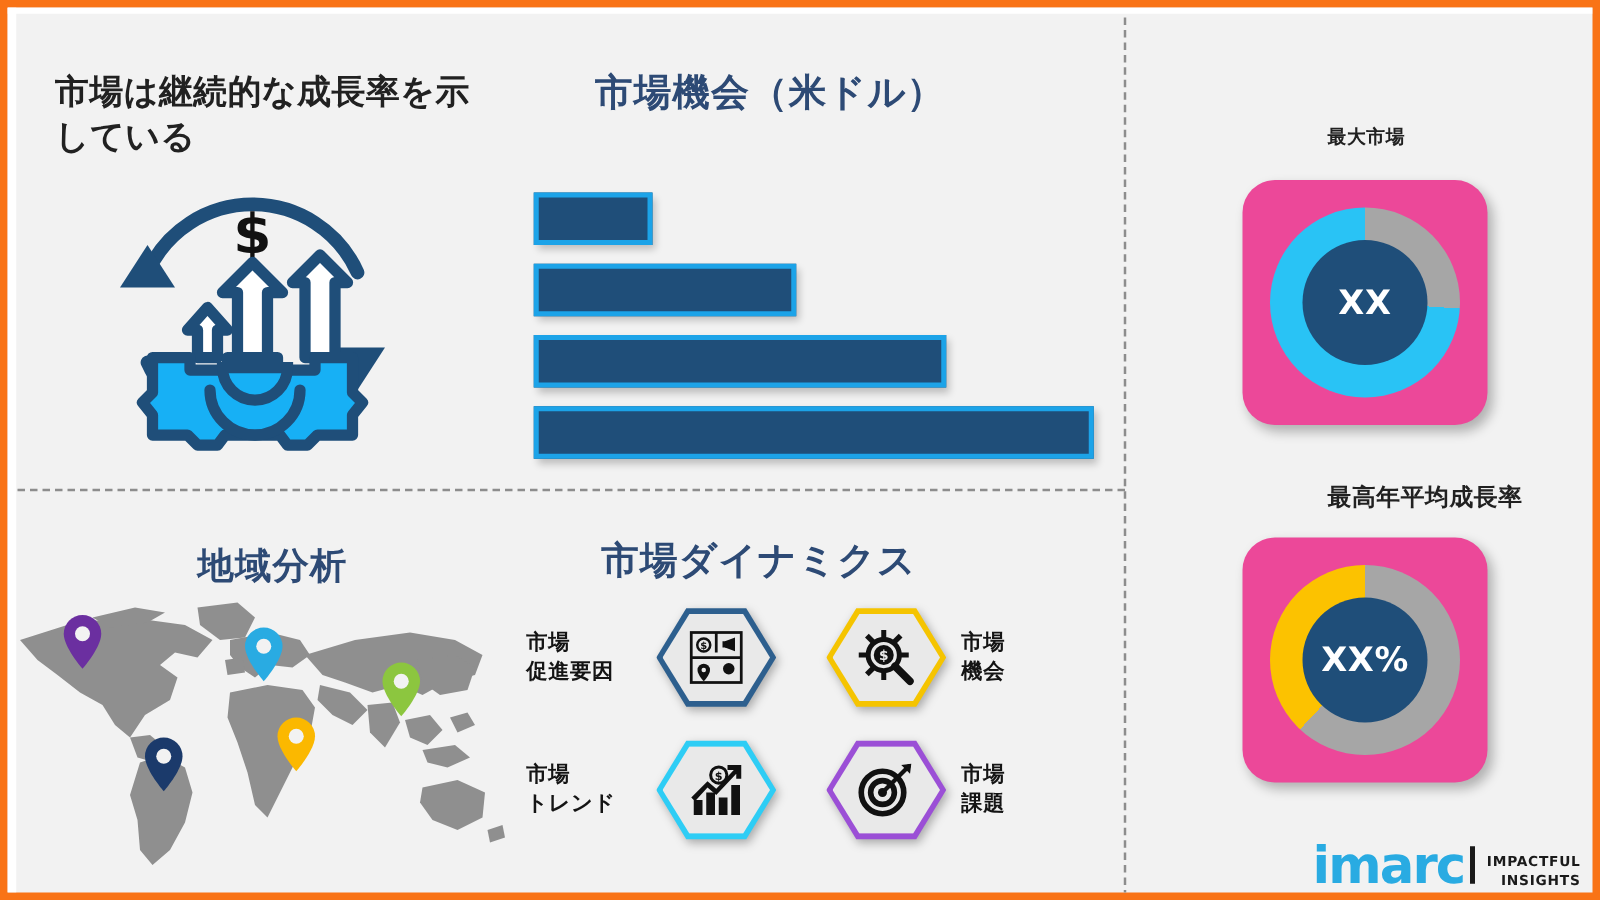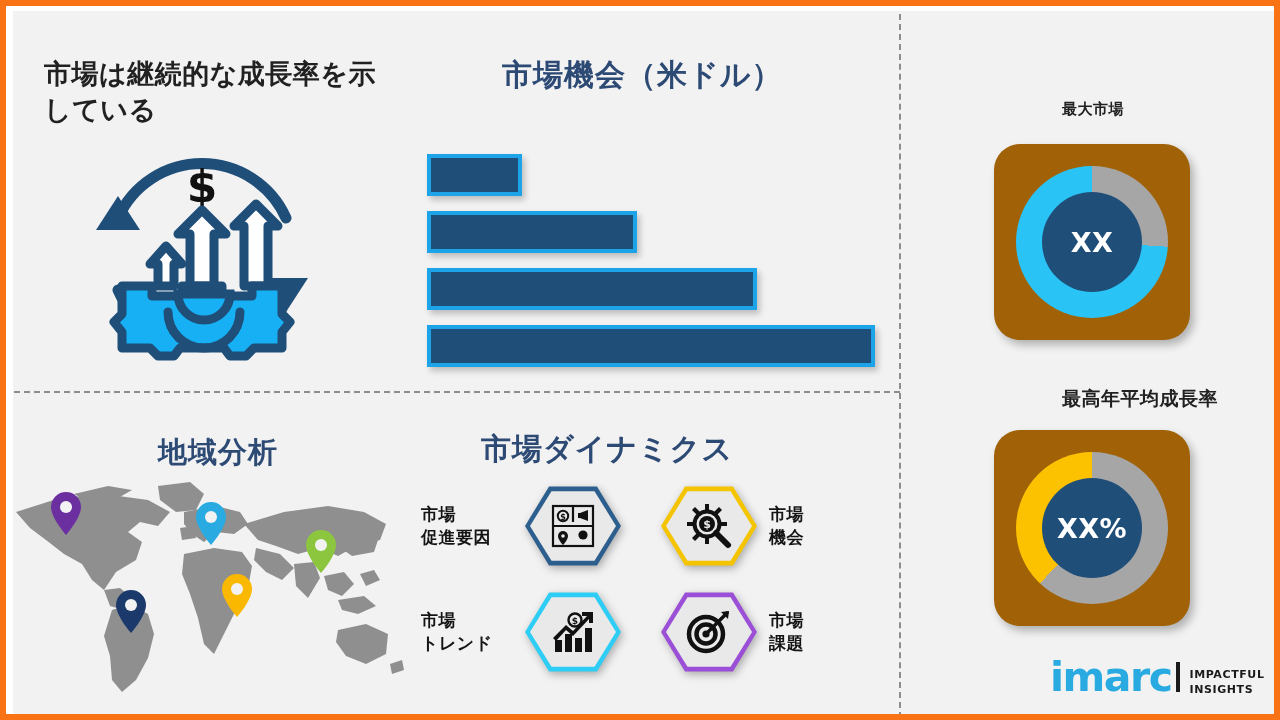--- a/index.html
+++ b/index.html
@@ -48,21 +48,21 @@
   }
   .h-navy{
     position:absolute;
     color:#2d4a75;
     font-weight:700;
     line-height:1.25;
     letter-spacing:1px;
   }
 
   #title-growth{left:38px;top:50px;width:350px;font-size:27px;}
-  #title-opportunity{left:470px;top:50px;font-size:30px;margin-left:26px;}
+  #title-opportunity{left:470px;top:50px;font-size:30px;}
   #title-regional{left:152px;top:428px;font-size:29px;}
   #title-dynamics{left:475px;top:424px;font-size:30px;}
   #title-largest{left:962px;top:94px;width:250px;text-align:center;font-size:15px;}
   #title-cagr{left:962px;top:380px;width:250px;text-align:right;font-size:19px;}
 
   
   #growth-icon{position:absolute;left:72px;top:128px;width:248px;height:240px;}
 
   
   #bar-chart{position:absolute;left:421px;top:148px;width:460px;height:200px;}
@@ -74,21 +74,21 @@
     box-shadow:3px 4px 6px rgba(0,0,0,.22);
   }
   .bar.b0{top:0px;}
   .bar.b1{top:57px;}
   .bar.b2{top:114px;}
   .bar.b3{top:171px;}
 
   
   .donut-card{
     position:absolute;width:196px;height:196px;
-    background:#a16207;border-radius:26px;
+    background:#ec4899;border-radius:26px;
     box-shadow:4px 5px 9px rgba(0,0,0,.27);
   }
   #card-largest{left:988px;top:138px;}
   #card-cagr{left:988px;top:424px;}
   .donut{
     position:absolute;left:22px;top:22px;width:152px;height:152px;
     border-radius:50%;
   }
   .donut .hole{
     position:absolute;left:26px;top:26px;width:100px;height:100px;
@@ -125,22 +125,22 @@
   }
   .dyn-1{left:10px;top:0px;}
   .dyn-2{left:250px;top:0px;}
   .dyn-3{left:10px;top:106px;}
   .dyn-4{left:250px;top:106px;}
   .dyn-1 .dyn-label,.dyn-3 .dyn-label{margin-right:12px;text-align:left;width:92px;}
   .dyn-2 .dyn-label,.dyn-4 .dyn-label{margin-left:12px;text-align:left;width:92px;}
 
   
   #logo{
-    position:absolute;left:1044px;top:648px;height:46px;
-    display:flex;align-items:center;
+    position:absolute;left:1044px;top:663px;height:46px;
+    display:flex;align-items:center;text-align:right;
   }
   #logo-mark{
     font-size:41px;font-weight:700;color:#29abe2;
     letter-spacing:-1.5px;line-height:1;font-family:"DejaVu Sans",sans-serif;
   }
   #logo-rule{
     width:4px;height:30px;background:#1a1a1a;margin:0 9px 0 5px;
   }
   #logo-tag{
     font-size:11px;font-weight:700;color:#1a1a1a;line-height:1.35;

